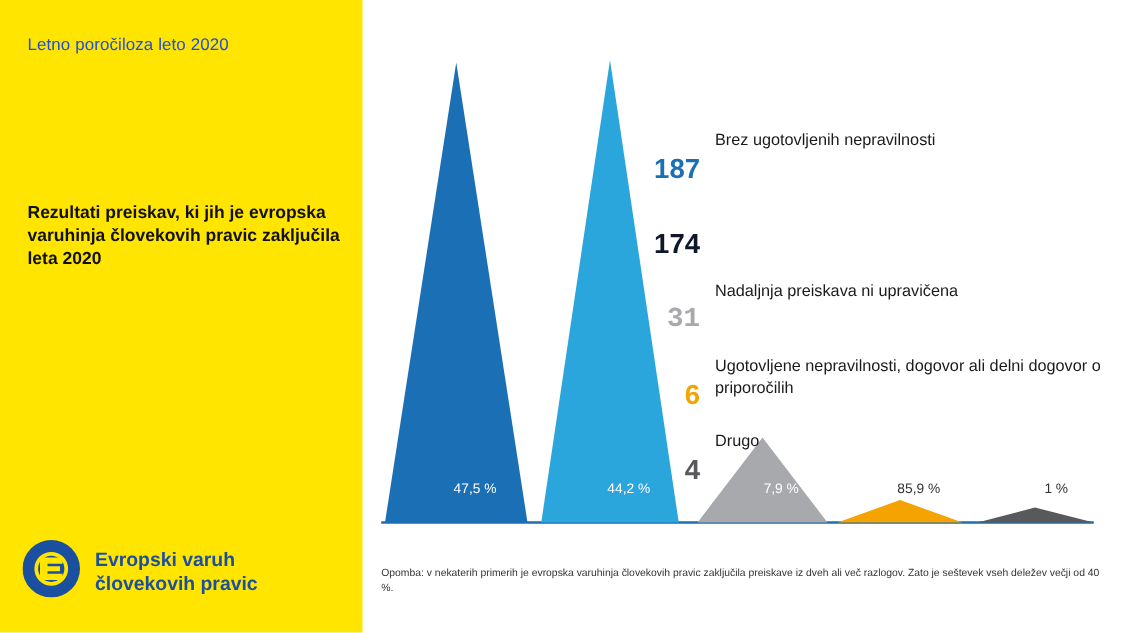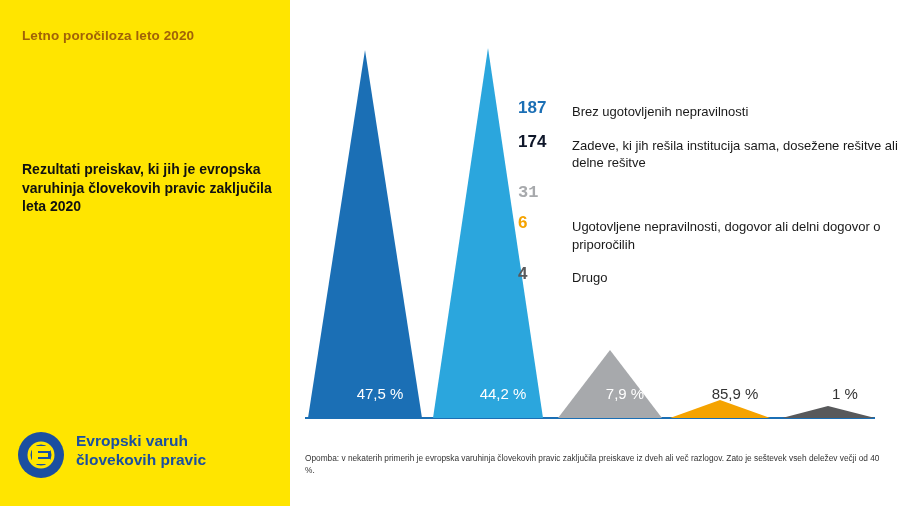--- a/index.html
+++ b/index.html
@@ -9,53 +9,53 @@
     font-family:"Liberation Sans", sans-serif;
     overflow:hidden;
     position:relative;
   }
   .yellow-panel{
     position:absolute;left:0;top:0;width:290px;height:506px;
     background:#ffe500;
   }
   .report-label{
     position:absolute;left:22px;top:28px;
-    font-size:13.5px;font-weight:bold;color:#a16207;letter-spacing:.1px;
+    font-size:13.5px;font-weight:normal;color:#1d4ed8;letter-spacing:.1px;
   }
   .panel-title{
     position:absolute;left:22px;top:160px;width:255px;
     font-size:14px;font-weight:bold;color:#111111;line-height:1.33;
   }
   .logo-wrap{
-    position:absolute;left:18px;top:432px;display:flex;align-items:flex-start;gap:12px;
+    position:absolute;left:18px;top:432px;display:flex;align-items:flex-end;gap:12px;
   }
   .logo-mark{width:46px;height:46px;flex:0 0 46px;}
   .logo-text{
     font-size:15.5px;font-weight:bold;color:#1b4fa0;line-height:1.22;
   }
   .chart-area{
     position:absolute;left:300px;top:0;width:600px;height:506px;
   }
   .baseline{
     position:absolute;left:5px;top:417px;width:570px;height:2px;background:#1b6fb5;
   }
   .tri-layer{position:absolute;left:0;top:0;width:600px;height:506px;}
   .tri-label{
-    position:absolute;font-size:15px;color:#ffffff;text-align:center;
+    position:absolute;font-size:11px;color:#ffffff;text-align:center;
   }
   .tri-label.dark{color:#333333;}
   .legend{
     position:absolute;left:218px;top:98px;width:380px;
   }
   .legend-row{
     display:flex;align-items:flex-start;margin-bottom:11px;
   }
   .legend-val{
-    width:42px;flex:0 0 42px;margin-right:12px;
-    font-size:17px;font-weight:bold;line-height:1.15;
+    width:42px;flex:0 0 42px;text-align:right;margin-right:12px;
+    font-size:22px;font-weight:bold;line-height:1.15;margin-top:24px;
   }
   .legend-lbl{
     font-size:13px;color:#1a1a1a;line-height:1.35;padding-top:5px;
   }
   .note{
     position:absolute;left:5px;top:452px;width:575px;
     font-size:8.3px;color:#333333;line-height:1.45;
   }
 </style>
 </head>
@@ -96,24 +96,24 @@
   <div class="tri-label dark" id="lab3" style="left: 395px; top: 385px; width: 80px;">85,9 %</div>
   <div class="tri-label dark" id="lab4" style="left: 505px; top: 385px; width: 80px;">1 %</div>
 
   <div class="legend">
     <div class="legend-row">
       <span class="legend-val" id="val0" style="color: rgb(27, 111, 181);">187</span>
       <span class="legend-lbl">Brez ugotovljenih nepravilnosti</span>
     </div>
     <div class="legend-row">
       <span class="legend-val" id="val1" style="color: #0f172a;">174</span>
-      <span class="legend-lbl">Zadeve, ki jih rešila institucija sama, dosežene rešitve ali delne rešitve</span>
     </div>
     <div class="legend-row">
       <span class="legend-val" id="val2" style="color: rgb(167, 169, 172); font-family: Liberation Mono, monospace;">31</span>
+      <span class="legend-lbl">Nadaljnja preiskava ni upravičena</span>
     </div>
     <div class="legend-row">
       <span class="legend-val" id="val3" style="color: rgb(245, 163, 0);">6</span>
       <span class="legend-lbl">Ugotovljene nepravilnosti, dogovor ali delni dogovor o priporočilih</span>
     </div>
     <div class="legend-row">
       <span class="legend-val" id="val4" style="color: rgb(88, 89, 91);">4</span>
       <span class="legend-lbl">Drugo</span>
     </div>
   </div>

